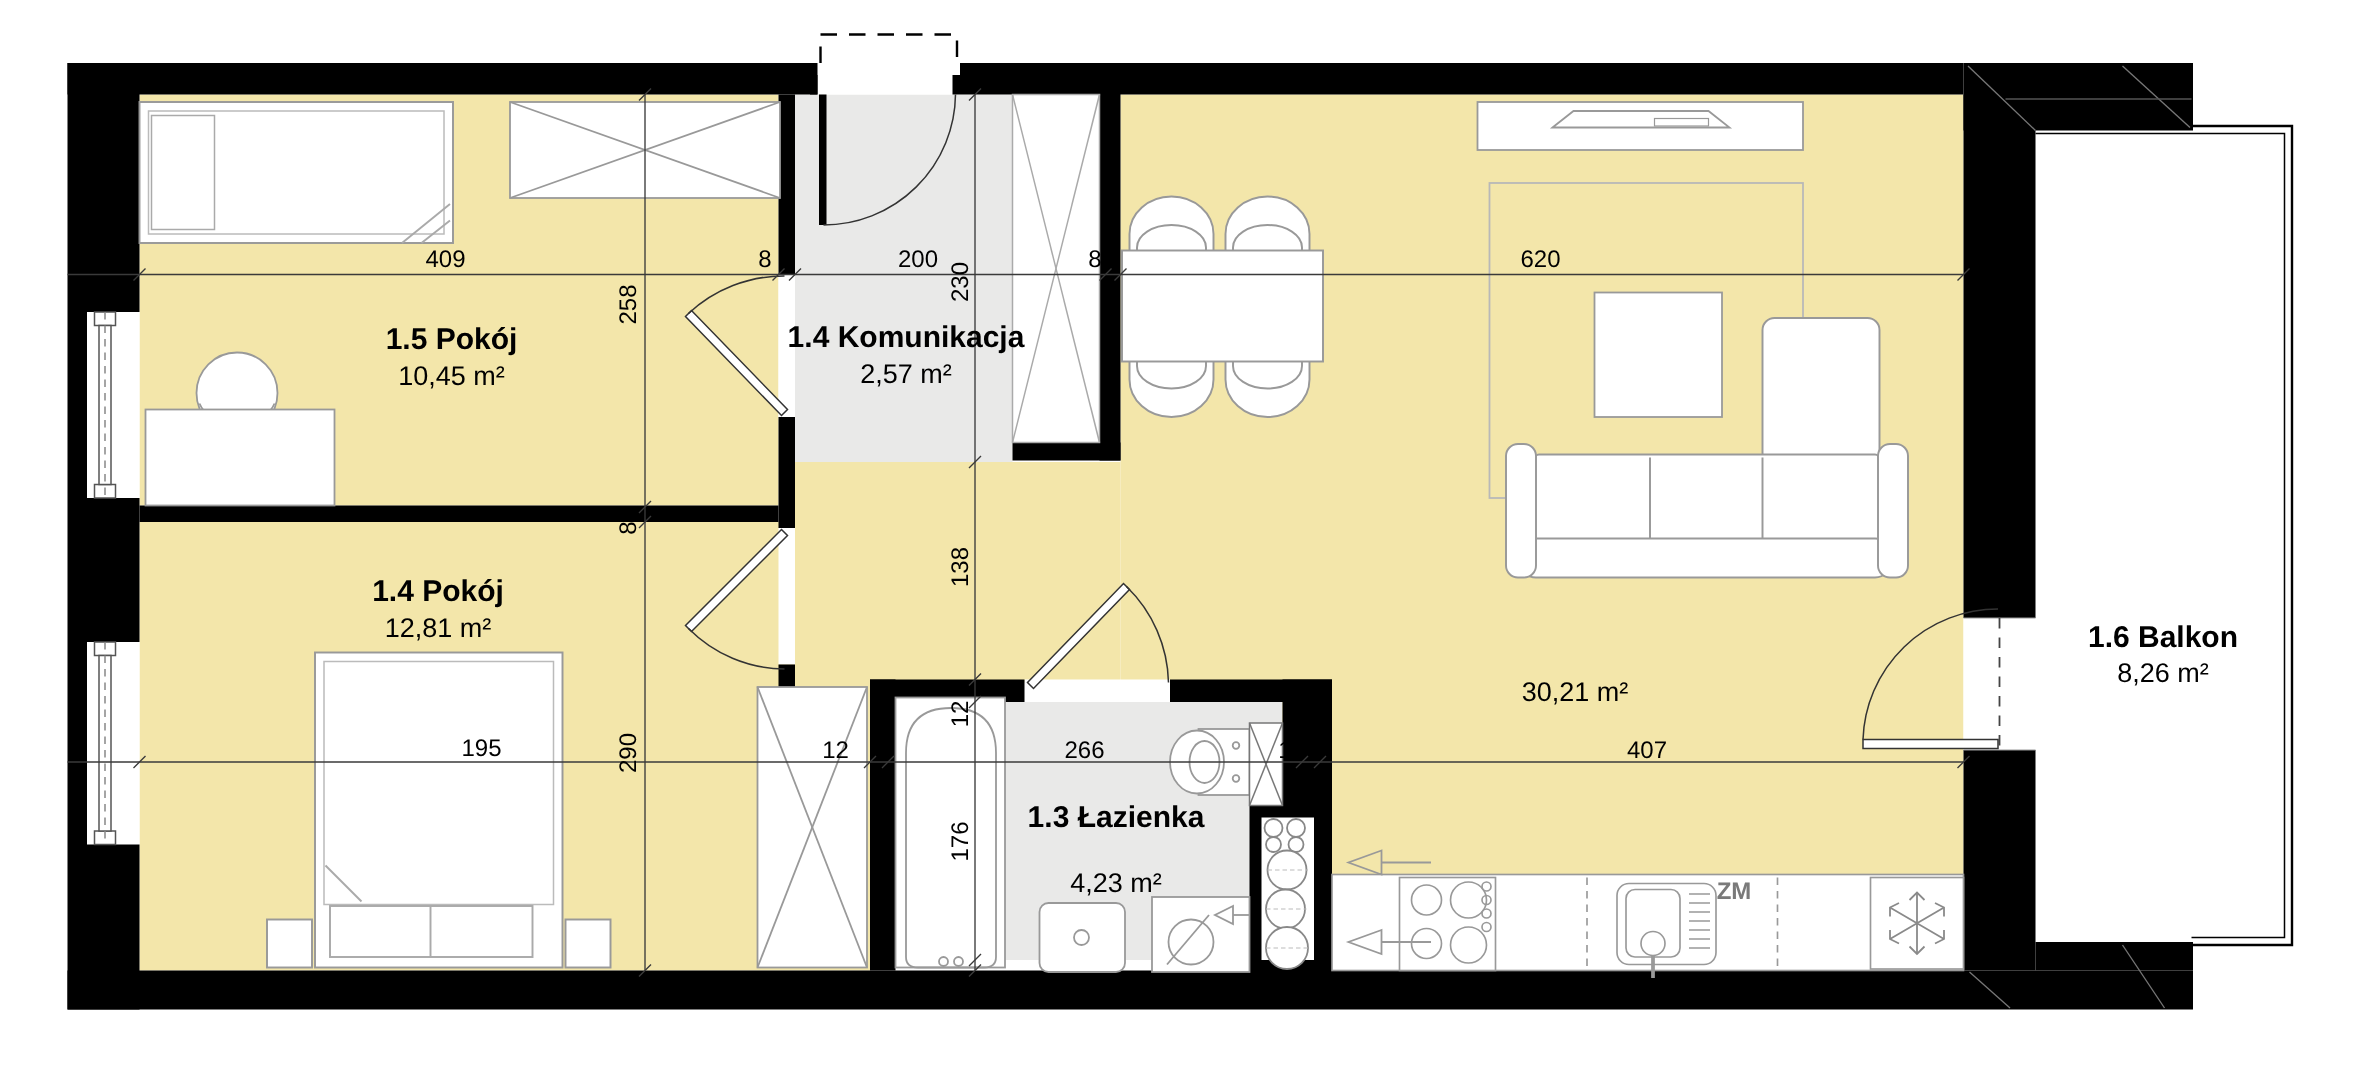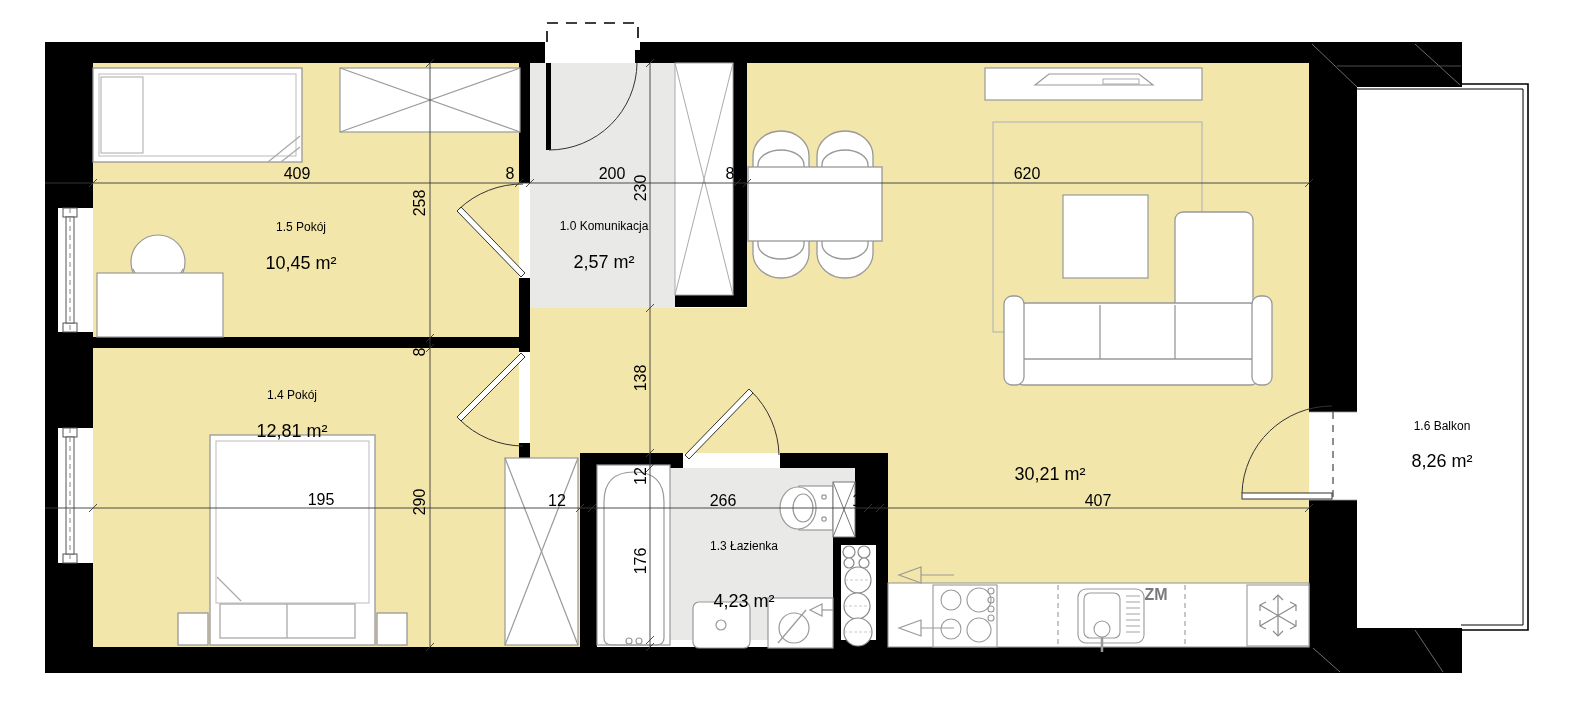--- a/index.html
+++ b/index.html
@@ -5,22 +5,22 @@
   html,body{margin:0;padding:0;background:#fff;}
   .plan{position:relative;width:1570px;height:710px;background:#fff;overflow:hidden;
         font-family:"Liberation Sans",sans-serif;}
   .wall{position:absolute;background:var(--wall,#000);}
   .floor-room{position:absolute;background:var(--room-floor,#f3e6aa);}
   .floor-hall{position:absolute;background:var(--hall-floor,#e9e9e8);}
   .white{position:absolute;background:#fff;}
   svg.overlay{position:absolute;left:0;top:0;}
   .lbl{position:absolute;transform:translate(-50%,-50%);white-space:nowrap;color:#000;}
   .lbl.rot{transform:translate(-50%,-50%) rotate(-90deg);}
-  .room-name{font-weight:normal;font-size:12px;}
-  .room-area{font-size:18px;margin-top:12px;}
+  .room-name{font-weight:bold;font-size:20px;}
+  .room-area{font-size:18px;}
   .dim{font-size:16px;}
   .zm-lbl{font-weight:bold;font-size:16px;color:#7a7a7a;}
 </style>
 </head>
 <body>
 
 <div class="plan">
 
   <div class="floor-room" style="left:93px;top:63px;width:426px;height:274px"></div>
   <div class="floor-room" style="left:93px;top:348px;width:487px;height:299px"></div>
@@ -284,21 +284,21 @@
 
       <path d="M426,67 L434,59 M426,342 L434,334 M426,352 L434,344 M426,651 L434,643"></path>
 
       <path d="M646,67 L654,59 M646,312 L654,304 M646,457 L654,449 M646,472 L654,464 M646,644 L654,636 M646,651 L654,643"></path>
     </g>
   </svg>
 
   <div class="lbl room-name" style="left:301px;top:227px">1.5 Pokój</div>
   <div class="lbl room-area" style="left:301px;top:251px">10,45 m²</div>
 
-  <div class="lbl room-name" style="left:604px;top:226px">1.0 Komunikacja</div>
+  <div class="lbl room-name" style="left:604px;top:226px">1.4 Komunikacja</div>
   <div class="lbl room-area" style="left:604px;top:250px">2,57 m²</div>
 
   <div class="lbl room-name" style="left:292px;top:395px">1.4 Pokój</div>
   <div class="lbl room-area" style="left:292px;top:419px">12,81 m²</div>
 
   <div class="lbl room-area" style="left:1050px;top:462px">30,21 m²</div>
 
   <div class="lbl room-name" style="left:744px;top:546px">1.3 Łazienka</div>
   <div class="lbl room-area" style="left:744px;top:589px">4,23 m²</div>
 

